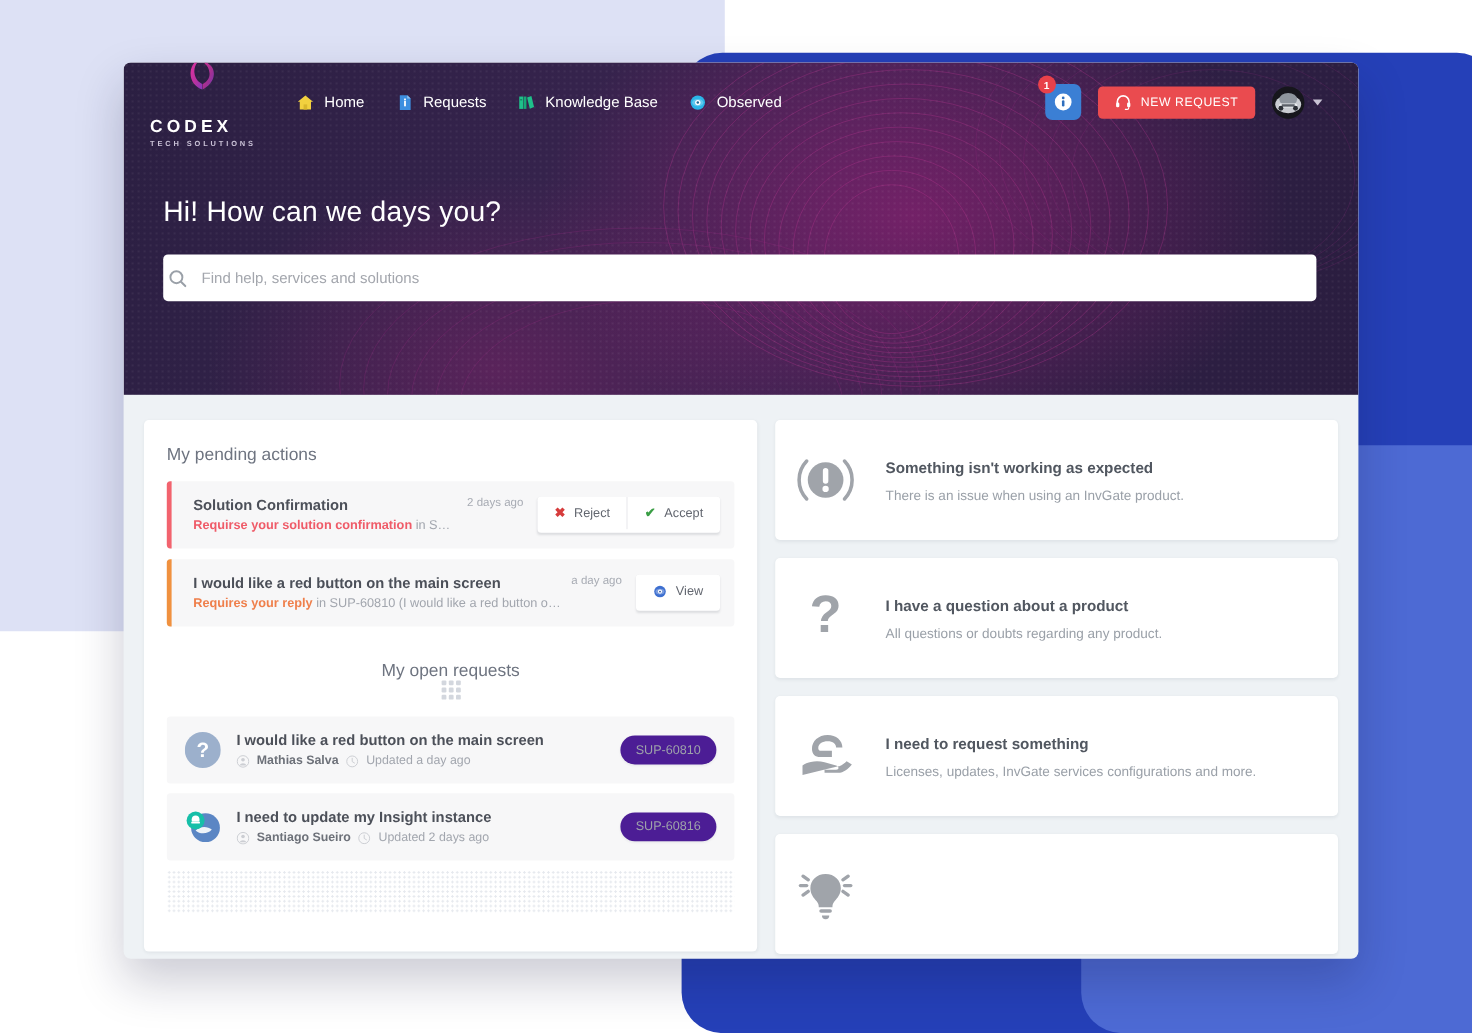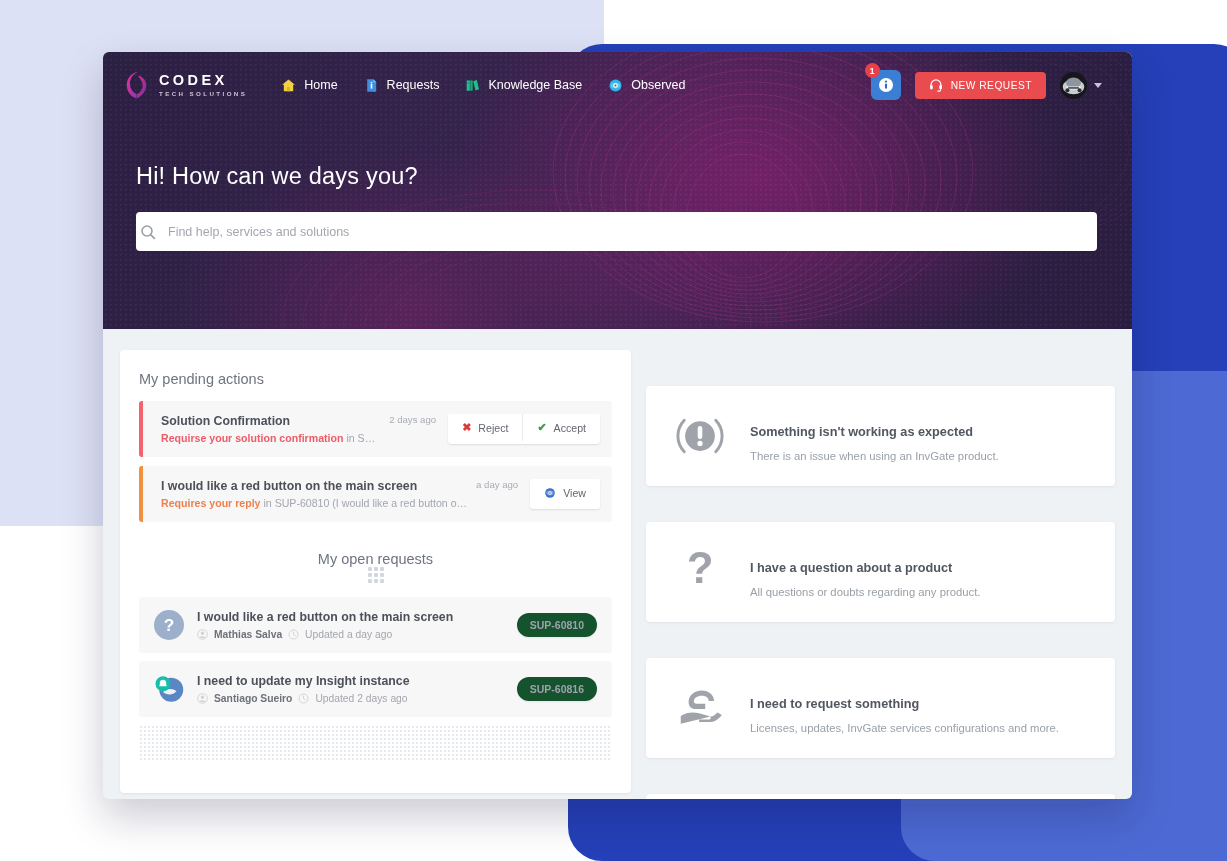--- a/index.html
+++ b/index.html
@@ -51,21 +51,21 @@
     background-size: 5px 5px;
   }
 
   .navbar {
     position: relative; z-index: 4;
     height: 66px; display: flex; align-items: center;
     padding: 0 30px 0 22px;
   }
 
   
-  .logo { display: flex; align-items: center; gap: 9px; margin-right: 34px; }
+  .logo { display: flex; align-items: center; gap: 23px; margin-right: 34px; flex-direction: column; }
   .logo-mark { width: 25px; height: 30px; flex: none; }
   .logo-text { line-height: 1; }
   .logo-name {
     color: #fff; font-size: 14.5px; font-weight: bold;
     letter-spacing: 3.4px; display: block;
   }
   .logo-sub {
     color: #c9c1d6; font-size: 6.2px; font-weight: bold;
     letter-spacing: 2.4px; display: block; margin-top: 4px;
   }
@@ -204,39 +204,37 @@
     display: flex; align-items: center; gap: 13px;
     padding: 13px 15px; margin-bottom: 8px; cursor: pointer;
   }
   .req-avatar { width: 30px; height: 30px; flex: none; display: block; }
   .req-texts { flex: 1; min-width: 0; }
   .req-title { font-size: 12.3px; font-weight: bold; color: #4c5059; margin-bottom: 5px; }
   .req-meta { display: flex; align-items: flex-start; gap: 6px; font-size: 10.3px; color: #a2a6ae; }
   .req-meta .who { color: #6d7179; font-weight: bold; }
   .meta-ico { width: 11px; height: 11px; display: block; opacity: .55; flex: none; }
   .req-chip {
-    background: #14532d; border-radius: 13px; padding: 6px 13px;
+    background: #4c1d95; border-radius: 13px; padding: 6px 13px;
     font-size: 10.5px; color: #9ea2aa; white-space: nowrap;
     box-shadow: 0 1px 2px rgba(30,40,60,.08);
-    font-weight: bold;
   }
   .placeholder-row {
     height: 36px; margin-top: 6px; border-radius: 3px;
     background-image: radial-gradient(#e6e9ee 1px, transparent 1px);
     background-size: 4px 4px;
   }
 
   
   .svc-card {
     background: #fff; border-radius: 4px;
-    display: flex; align-items: flex-end; gap: 22px;
-    padding: 22px 26px; margin-bottom: 15px;
+    display: flex; align-items: center; gap: 22px;
+    padding: 22px 14px; margin-bottom: 15px;
     box-shadow: 0 1px 3px rgba(30,40,60,.07);
     cursor: pointer;
-    margin-top: 36px;
   }
   .svc-icon { width: 56px; height: 56px; flex: none; display: block; }
   .svc-body { padding-top: 6px; }
   .svc-title { font-size: 12.7px; font-weight: bold; color: #515760; margin-bottom: 9px; }
   .svc-desc { font-size: 11.3px; color: #9aa0a8; line-height: 1.45; max-width: 352px; }
 </style>
 </head>
 <body>
 
 <div class="stage">

